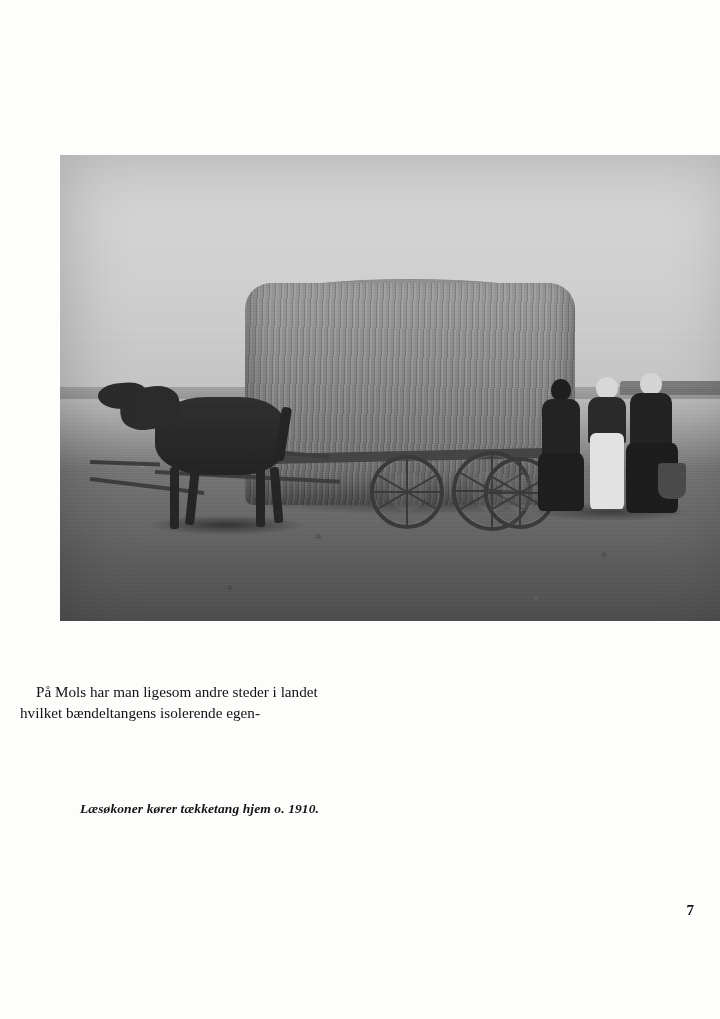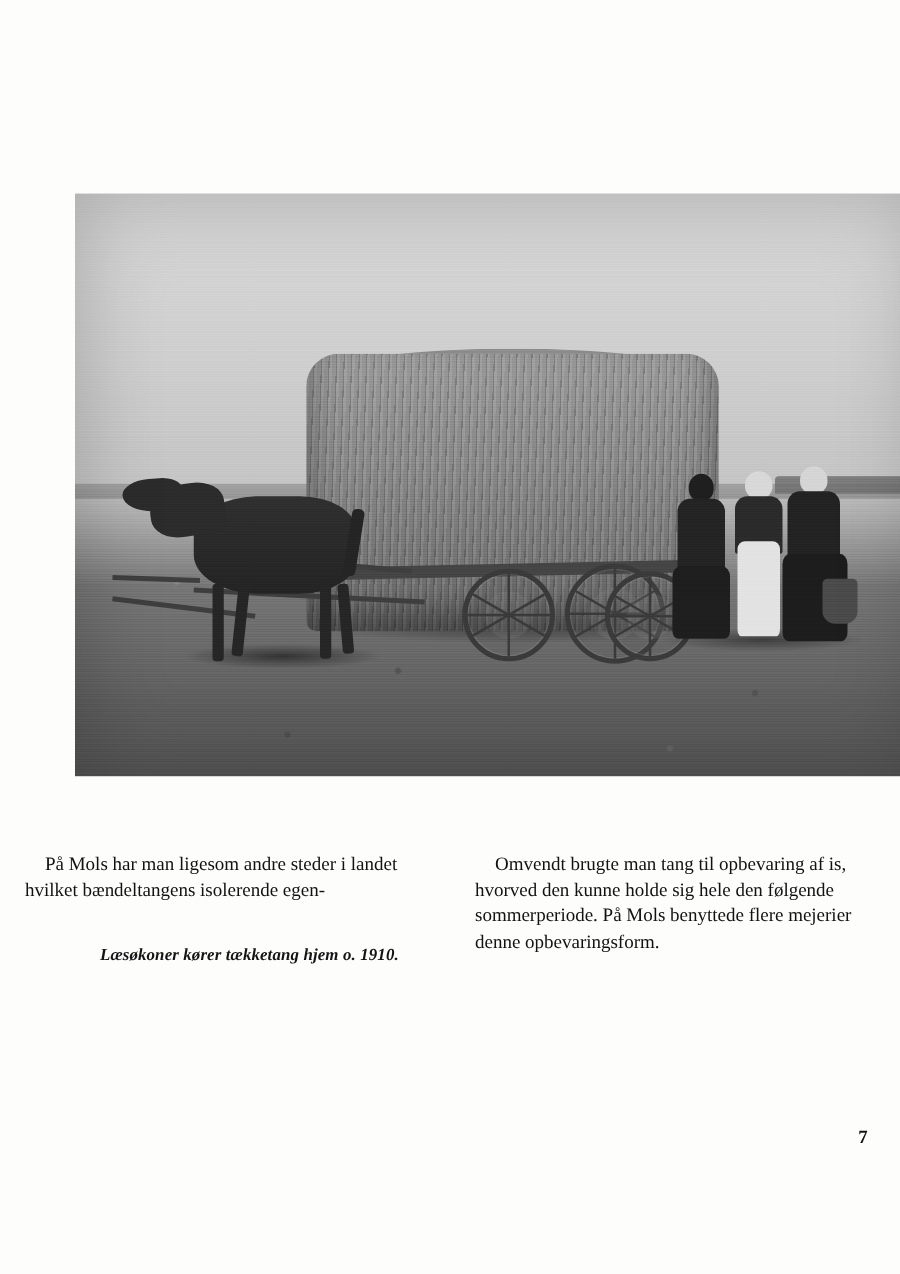--- a/index.html
+++ b/index.html
@@ -267,21 +267,21 @@
     position: absolute;
     inset: 0;
     pointer-events: none;
     box-shadow: inset 0 0 70px rgba(0,0,0,.22);
   }
 
   
   .caption {
     position: absolute;
     left: 20px;
-    top: 601px;
+    top: 646px;
     width: 500px;
     font-family: "Liberation Serif", serif;
     font-style: italic;
     font-weight: 700;
     font-size: 13.5px;
     color: #141414;
     letter-spacing: .1px;
   }
 
   
@@ -385,18 +385,17 @@
       <div class="photo-vignette"></div>
     </div>
     <figcaption class="caption">Læsøkoner kører tækketang hjem o. 1910.</figcaption>
   </figure>
 
   <div class="columns">
     <div class="col">
       <p class="indent">På Mols har man ligesom andre steder i landet hvilket bændeltangens isolerende egen-</p>
     </div>
     <div class="col">
-      <p class="indent">Omvendt brugte man tang til opbevaring af is, hvorved den kunne holde sig hele den følgende sommerperiode. På Mols benyttede flere mejerier denne opbevaringsform.</p>
     </div>
   </div>
 
   <div class="page-number">7</div>
 </div>
 
 </body></html>

